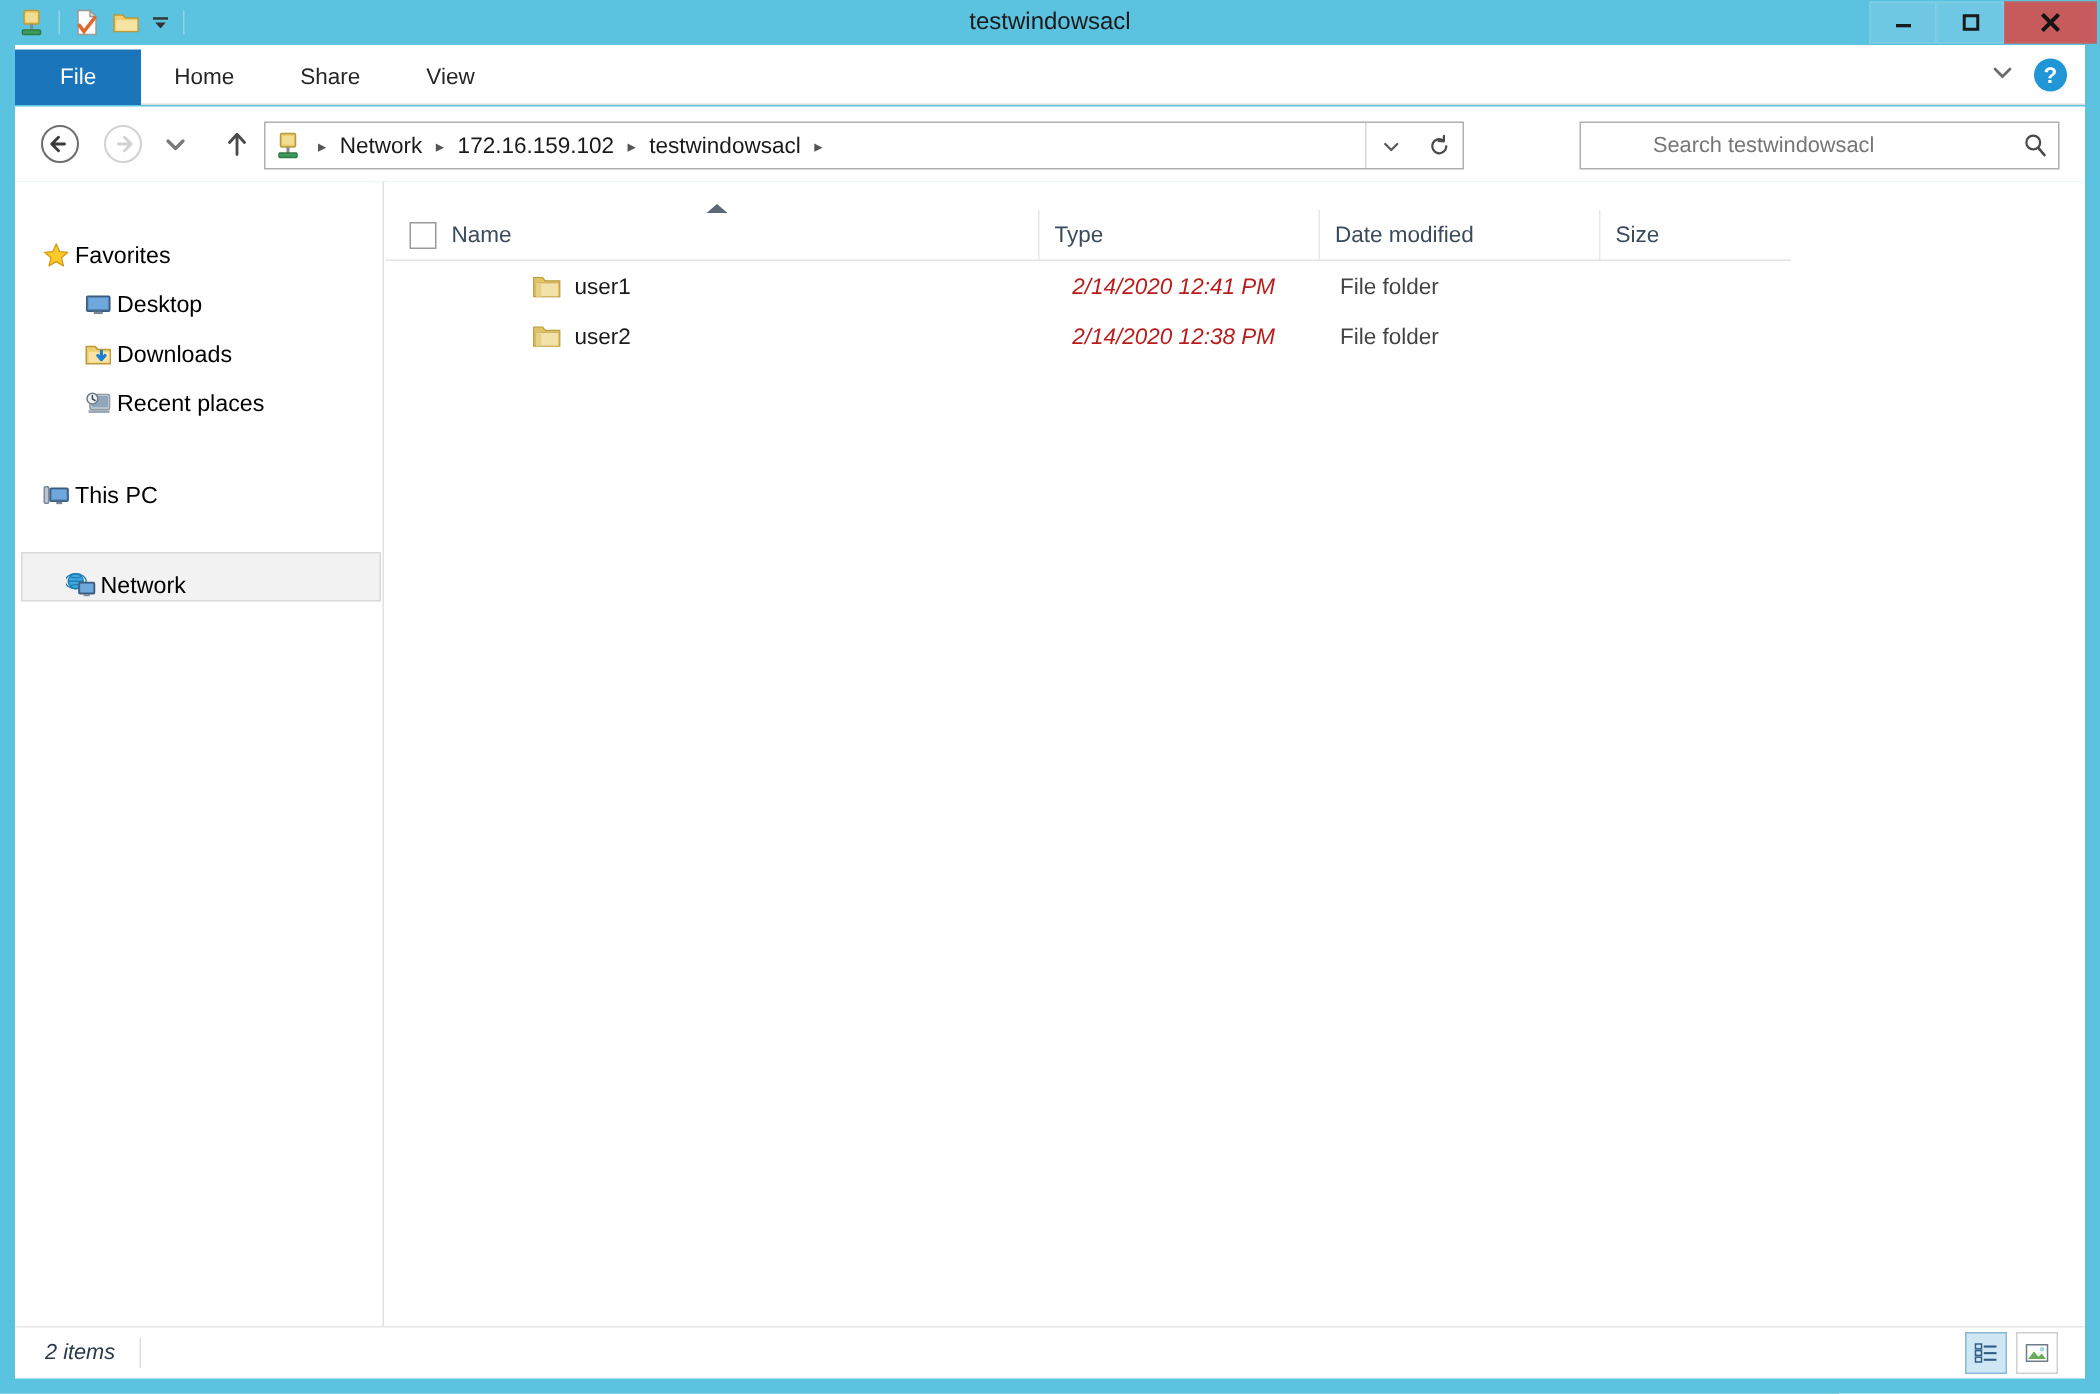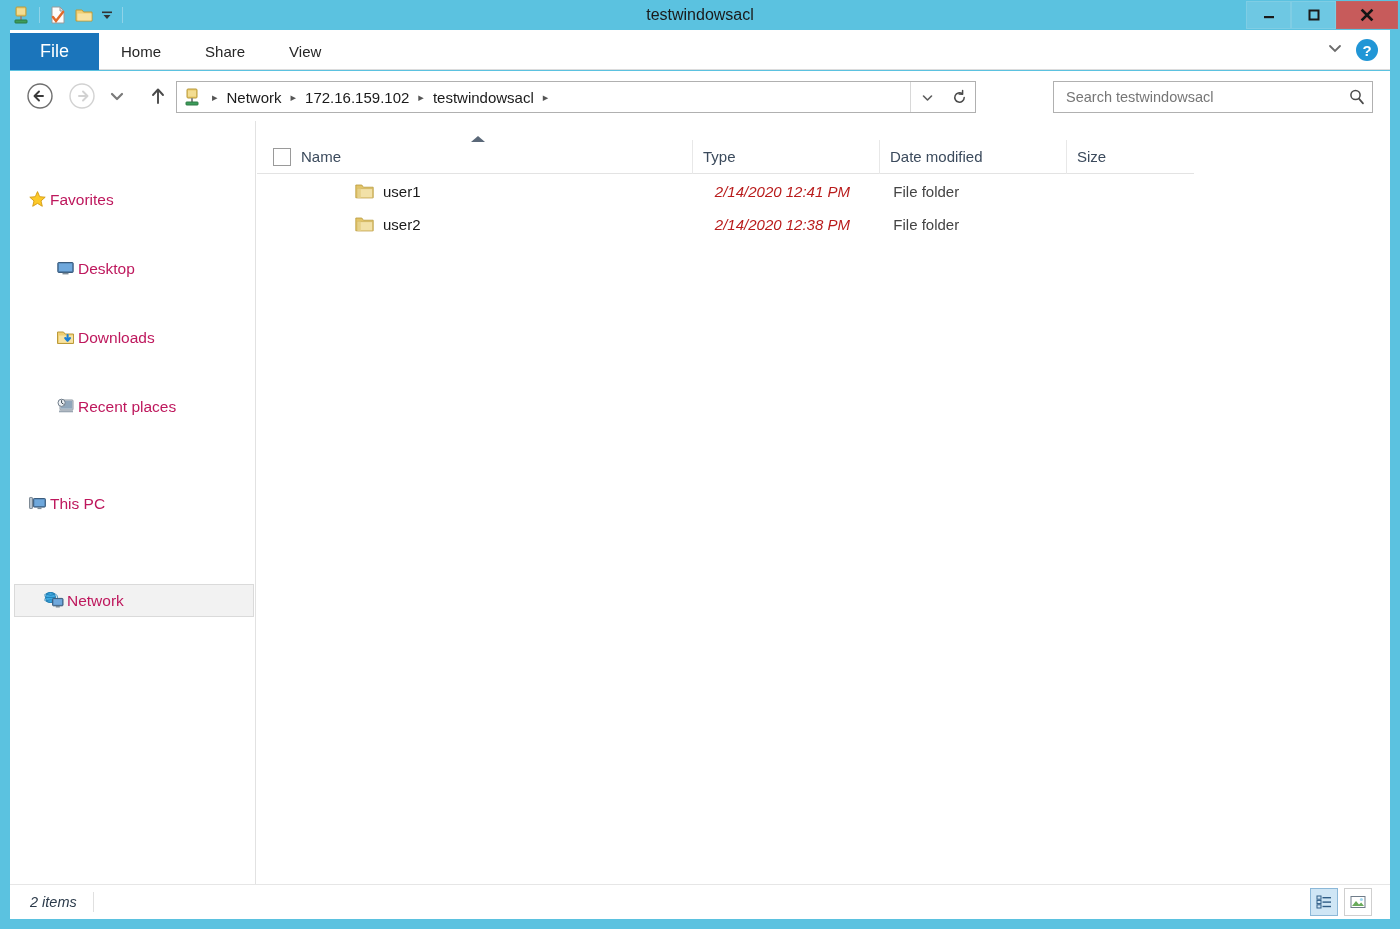--- a/index.html
+++ b/index.html
@@ -61,21 +61,21 @@
     width: 1380px; height: 40px;
     background: #ffffff;
     border-bottom: 1px solid #dcdcdc;
   }
   .tabs { position: absolute; left: 0; top: 3px; display: flex; height: 37px; }
   .tab {
     height: 37px; line-height: 37px; padding: 0 22px;
     font-size: 15px; color: #262626;
   }
   .tab.file {
-    background: #1b75bb; color: #fff; padding: 0 30px; font-size: 18px;
+    background: #1b75bb; color: #fff; padding: 0 30px; font-size: 15px;
   }
   .ribbon-right {
     position: absolute; right: 12px; top: 0; height: 40px;
     display: flex; align-items: center; gap: 12px;
   }
   .help-btn {
     width: 22px; height: 22px; border-radius: 50%;
     background: #2196d6; color: #fff; font-size: 15px; font-weight: bold;
     display: flex; align-items: center; justify-content: center;
   }
@@ -111,42 +111,41 @@
     display: flex; align-items: center; border-left: 1px solid #d8d8d8;
   }
   .addr-tool {
     width: 32px; height: 30px; display: flex; align-items: center; justify-content: center;
     color: #444;
   }
   .searchbox {
     position: absolute; left: 1043px; top: 10px;
     width: 320px; height: 32px;
     border: 1px solid #b0b0b0; background: #fff;
-    display: flex; align-items: center;
+    display: flex; align-items: center; padding-left: 36px;
   }
   .search-ph {
     flex: 1; padding-left: 12px; font-size: 14.5px; color: #767676;
   }
   .search-ico { width: 30px; display: flex; align-items: center; justify-content: center; }
 
   
   .content {
     position: absolute; left: 10px; top: 121px;
     width: 1380px; height: 763px;
     background: #ffffff;
   }
   .sidebar {
     position: absolute; left: 0; top: 0; width: 246px; height: 763px;
     background: #fff; border-right: 1px solid #e2e2e2;
   }
   .nav-item {
-    display: flex; align-items: center; height: 33px;
-    font-size: 15.5px; color: #be185d;
+    display: flex; align-items: flex-end; height: 33px;
+    font-size: 15.5px; color: #000000;
     padding-left: 14px;
-    margin-top: 36px;
   }
   .nav-item .ico { width: 26px; display: flex; align-items: center; justify-content: center; }
   .nav-item.child { padding-left: 42px; }
   .nav-item.selected {
     background: #f2f2f2; border: 1px solid #dadada;
     margin-left: 4px; margin-right: 4px; width: 240px;
     padding-left: 26px;
   }
   .nav-gap { height: 28px; }
 

